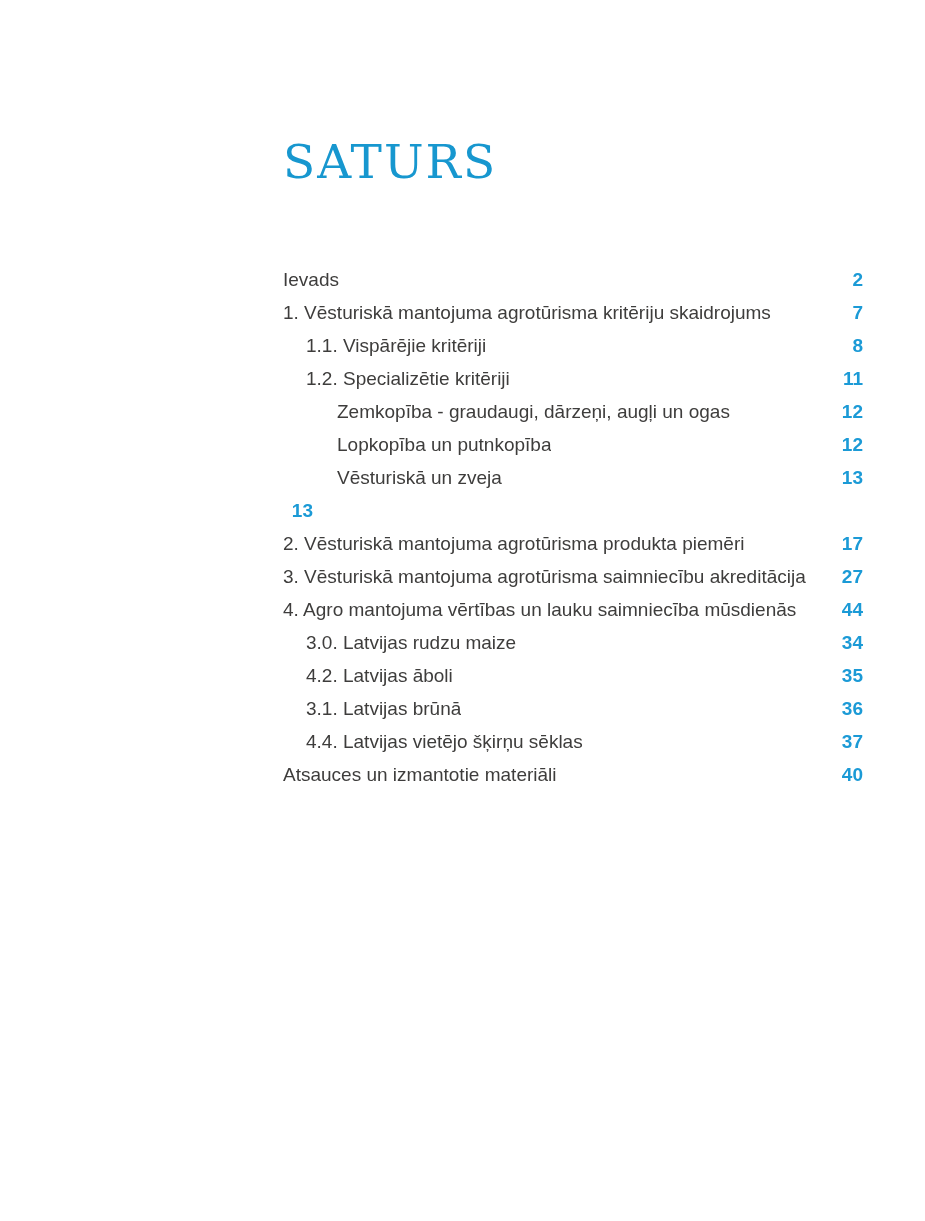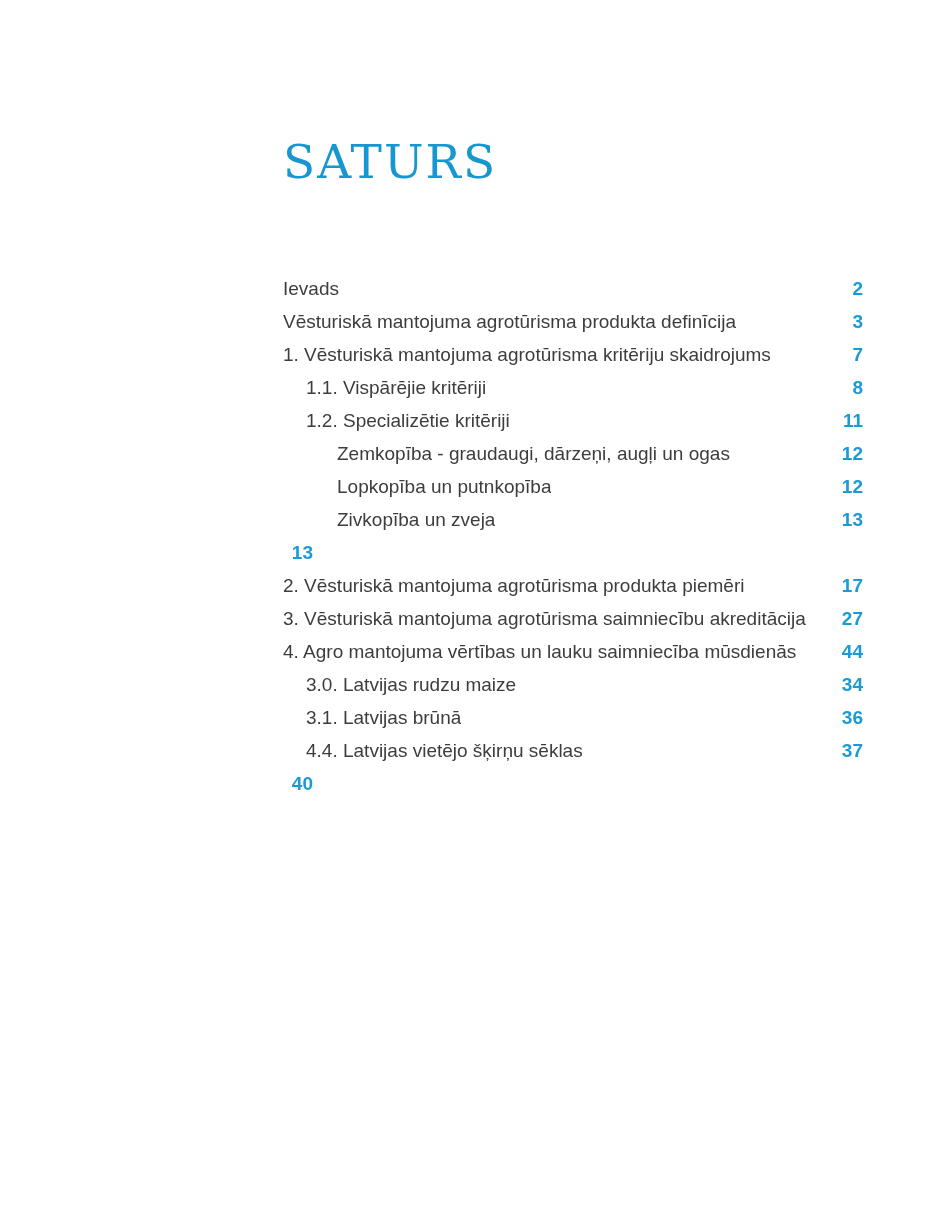--- a/index.html
+++ b/index.html
@@ -24,21 +24,21 @@
     line-height: 52px;
     font-weight: 400;
     letter-spacing: 2px;
     color: #1797cf;
     white-space: nowrap;
     margin-top: 26px;
   }
   .toc-list {
     position: absolute;
     left: 283px;
-    top: 272px;
+    top: 263px;
     width: 580px;
   }
   .toc-row {
     display: flex;
     align-items: center;
     height: 33px;
     justify-content: space-between;
   }
   .toc-label {
     font-size: 19px;
@@ -63,24 +63,20 @@
 
 <div class="page">
   <div class="doc-title">SATURS</div>
 
   <div class="toc-list">
   <div class="toc-row indent-0">
     <span class="toc-label">Ievads</span>
     <span class="toc-page">2</span>
   </div>
 
-  <div class="toc-row indent-0">
-    <span class="toc-label">Vēsturiskā mantojuma agrotūrisma produkta definīcija</span>
-    <span class="toc-page">3</span>
-  </div>
 
 
   <div class="toc-row indent-0">
     <span class="toc-label">1. Vēsturiskā mantojuma agrotūrisma kritēriju skaidrojums</span>
     <span class="toc-page">7</span>
   </div>
 
   <div class="toc-row indent-1">
     <span class="toc-label">1.1. Vispārējie kritēriji</span>
     <span class="toc-page">8</span>
@@ -95,21 +91,21 @@
     <span class="toc-label">Zemkopība - graudaugi, dārzeņi, augļi un ogas</span>
     <span class="toc-page">12</span>
   </div>
 
   <div class="toc-row indent-2">
     <span class="toc-label">Lopkopība un putnkopība</span>
     <span class="toc-page">12</span>
   </div>
 
   <div class="toc-row indent-2">
-    <span class="toc-label">Zivkopība un zveja</span>
+    <span class="toc-label">Vēsturiskā un zveja</span>
     <span class="toc-page">13</span>
   </div>
 
   <div class="toc-row indent-2">
     <span class="toc-page">13</span>
   </div>
 
 
   <div class="toc-row indent-0">
     <span class="toc-label">2. Vēsturiskā mantojuma agrotūrisma produkta piemēri</span>
@@ -124,28 +120,33 @@
   <div class="toc-row indent-0">
     <span class="toc-label">4. Agro mantojuma vērtības un lauku saimniecība mūsdienās</span>
     <span class="toc-page">44</span>
   </div>
 
   <div class="toc-row indent-1">
     <span class="toc-label">3.0. Latvijas rudzu maize</span>
     <span class="toc-page">34</span>
   </div>
 
+  <div class="toc-row indent-1">
+    <span class="toc-label">4.2. Latvijas āboli</span>
+    <span class="toc-page">35</span>
+  </div>
 
   <div class="toc-row indent-1">
     <span class="toc-label">3.1. Latvijas brūnā</span>
     <span class="toc-page">36</span>
   </div>
 
   <div class="toc-row indent-1">
     <span class="toc-label">4.4. Latvijas vietējo šķirņu sēklas</span>
     <span class="toc-page">37</span>
   </div>
 
   <div class="toc-row indent-0">
+    <span class="toc-label">Atsauces un izmantotie materiāli</span>
     <span class="toc-page">40</span>
   </div>
 </div>
 </div>
 
 </body></html>

